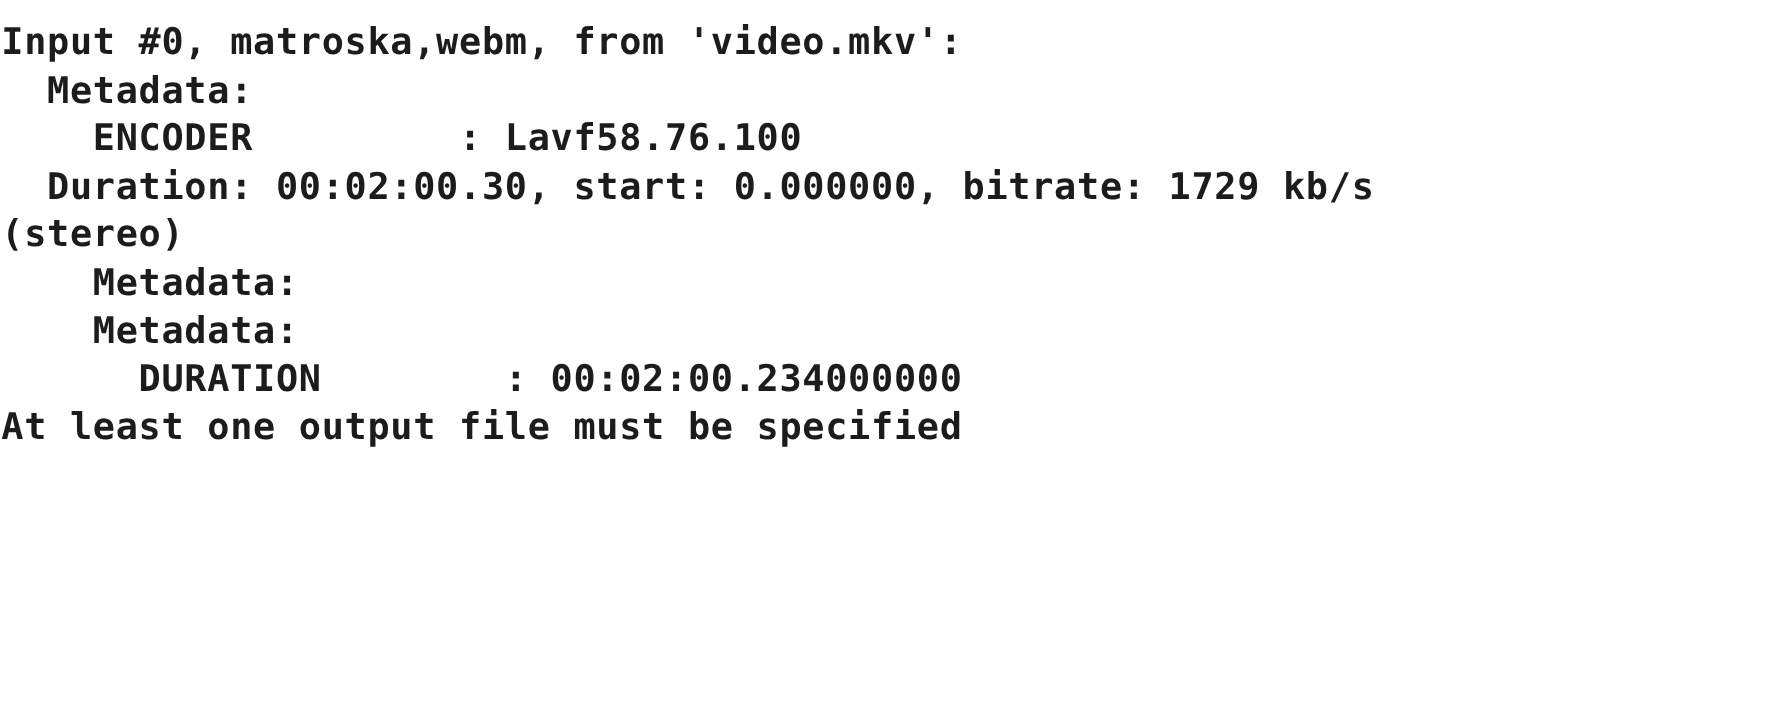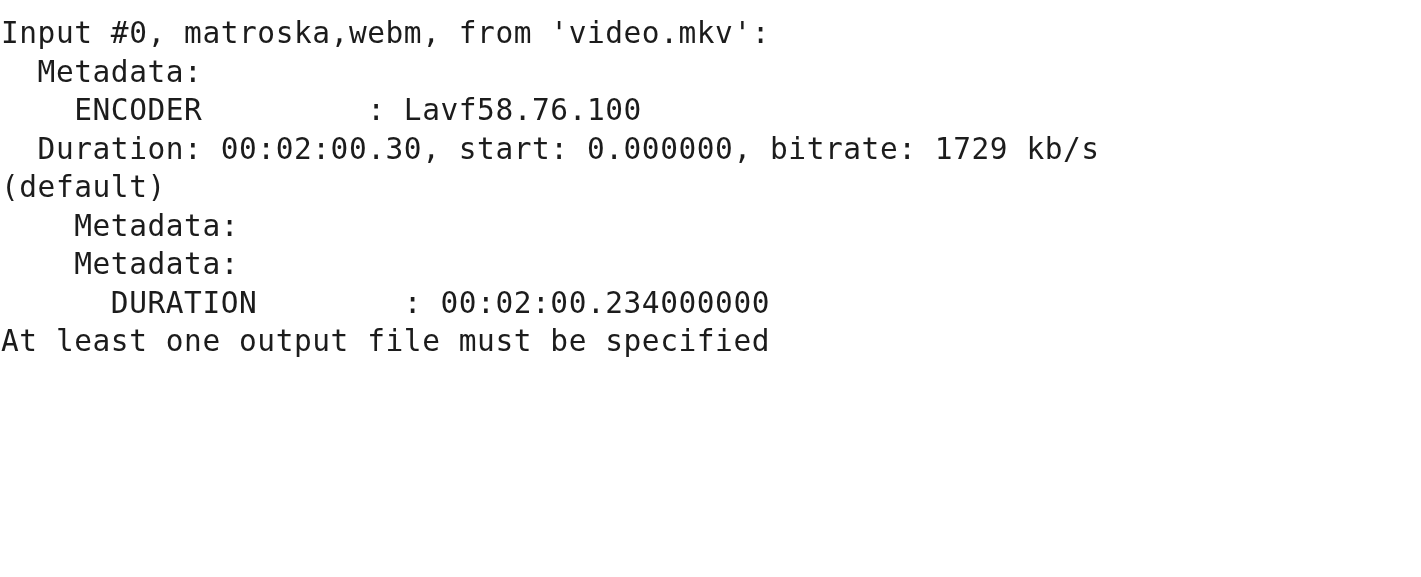--- a/index.html
+++ b/index.html
@@ -27,37 +27,37 @@
     display: block;
     font-family: "DejaVu Sans Mono", "Liberation Mono", monospace;
     font-size: 29.5px;
     line-height: 38.55px;
     letter-spacing: 0.55px;
     white-space: pre;
     color: #1c1c1c;
     height: 38.55px;
     margin: 0;
     padding: 0;
-    font-weight: 400;
+    font-weight: 700;
     -webkit-font-smoothing: antialiased;
   }
   #line-stack {
     position: absolute;
     left: 1px;
     top: 14px;
   }
 </style>
 </head>
 <body>
 
 <div id="terminal-output">
   <div id="line-stack">
     <span class="term-line">Input #0, matroska,webm, from 'video.mkv':</span>
     <span class="term-line">  Metadata:</span>
     <span class="term-line">    ENCODER         : Lavf58.76.100</span>
     <span class="term-line">  Duration: 00:02:00.30, start: 0.000000, bitrate: 1729 kb/s</span>
-    <span class="term-line">(default)</span>
+    <span class="term-line">(stereo)</span>
     <span class="term-line">    Metadata:</span>
     <span class="term-line">    Metadata:</span>
     <span class="term-line">      DURATION        : 00:02:00.234000000</span>
     <span class="term-line">At least one output file must be specified</span>
   </div>
 </div>
 
 </body></html>

